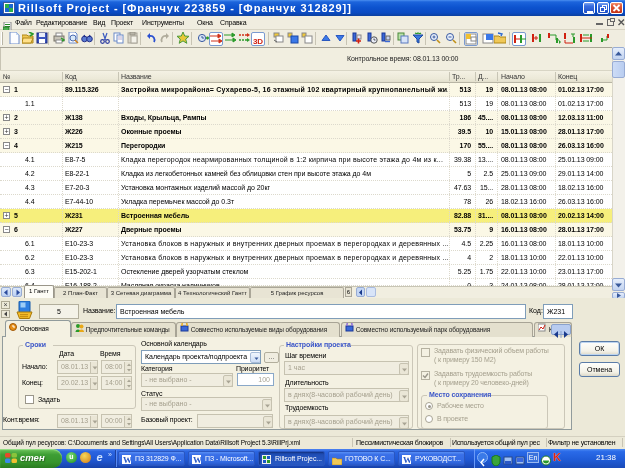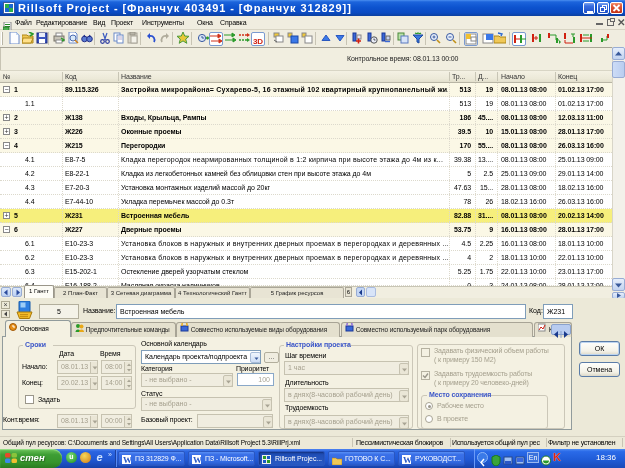--- a/index.html
+++ b/index.html
@@ -4,21 +4,21 @@
 body{width:625px;height:468px;overflow:hidden;font-family:"Liberation Sans",sans-serif;position:relative;background:#ece9d8;}
 div{position:absolute;}
 </style></head><body>
 <div style="position:absolute;left:0px;top:0px;width:625px;height:16px;background:linear-gradient(180deg,#4a8ef0 0%,#1c64dc 12%,#0d53cf 45%,#0a4ac2 80%,#0c3f9e 100%);"></div>
 <div style="position:absolute;left:3px;top:2px;width:12px;height:12px;background:#fff;border:1px solid #3a5a9a;">
     <div style="position:absolute;left:1px;top:1px;width:4px;height:4px;background:#2bb04a;"></div>
     <div style="position:absolute;left:5px;top:1px;width:4px;height:4px;background:#1a66d0;"></div>
     <div style="position:absolute;left:1px;top:5px;width:4px;height:4px;background:#1a66d0;"></div>
     <div style="position:absolute;left:5px;top:5px;width:4px;height:4px;background:#2bb04a;"></div>
   </div>
-<div style="position:absolute;left:18px;top:2px;width:560px;height:13px;color:#fff;font-size:11px;font-weight:bold;white-space:nowrap;letter-spacing:0.9px;">Rillsoft Project - [Франчук 403491 - [Франчук 312829]]</div>
+<div style="position:absolute;left:18px;top:2px;width:560px;height:13px;color:#fff;font-size:11px;font-weight:bold;white-space:nowrap;letter-spacing:0.9px;">Rillsoft Project - [Франчук 223859 - [Франчук 312829]]</div>
 <div style="position:absolute;left:583px;top:2px;width:12px;height:12px;background:linear-gradient(180deg,#7ba4f0 0%,#3b6fe0 30%,#1d50c8 100%);border:1px solid #fff;border-radius:2px;color:#fff;text-align:center;">
     <div style="position:absolute;left:3px;top:8px;width:6px;height:2px;background:#fff;"></div>
   </div>
 <div style="position:absolute;left:597px;top:2px;width:12px;height:12px;background:linear-gradient(180deg,#7ba4f0 0%,#3b6fe0 30%,#1d50c8 100%);border:1px solid #fff;border-radius:2px;color:#fff;text-align:center;">
     <div style="position:absolute;left:4px;top:2px;width:5px;height:5px;border:1px solid #fff;"></div>
     <div style="position:absolute;left:2px;top:4px;width:5px;height:5px;border:1px solid #fff;background:#2a5ad0;"></div>
   </div>
 <div style="position:absolute;left:610px;top:2px;width:13px;height:12px;background:linear-gradient(180deg,#f0926e 0%,#e25a38 30%,#c03014 100%);border:1px solid #fff;border-radius:2px;">
     <svg width="11" height="10" style="display:block;margin:0 auto;">
       <path d="M2.5 2 l6 6 M8.5 2 l-6 6" stroke="#fff" stroke-width="1.8"></path>
@@ -646,12 +646,12 @@
       <rect x="1" y="2" width="8" height="7" fill="#9ec0f4" stroke="#28488a"></rect>
       <rect x="2" y="3" width="6" height="4" fill="#3a68e0"></rect>
     </svg></div>
 <div style="position:absolute;left:527px;top:452px;width:12px;height:11px;background:#3a72dc;border:1px solid #9ab8f0;color:#fff;font-size:7px;text-align:center;line-height:10px;">En</div>
 <div style="position:absolute;left:541px;top:452px;width:10px;height:11px;"><svg width="10" height="11">
       <circle cx="5" cy="5.5" r="4.5" fill="#fff"></circle>
       <path d="M2 5.5 a3 3 0 0 0 6 0" fill="#2a9a2a"></path>
       <circle cx="5" cy="5.5" r="4.5" fill="none" stroke="#1a7a1a"></circle>
     </svg></div>
 <div style="position:absolute;left:553px;top:451px;width:10px;height:12px;color:#e02010;font-size:11px;font-weight:bold;line-height:12px;text-shadow:0 0 1px #fff;">K</div>
-<div style="position:absolute;left:596px;top:452px;width:28px;height:11px;color:#fff;font-size:8px;line-height:11px;">18:36</div>
+<div style="position:absolute;left:596px;top:452px;width:28px;height:11px;color:#fff;font-size:8px;line-height:11px;">21:38</div>
 </body></html>

